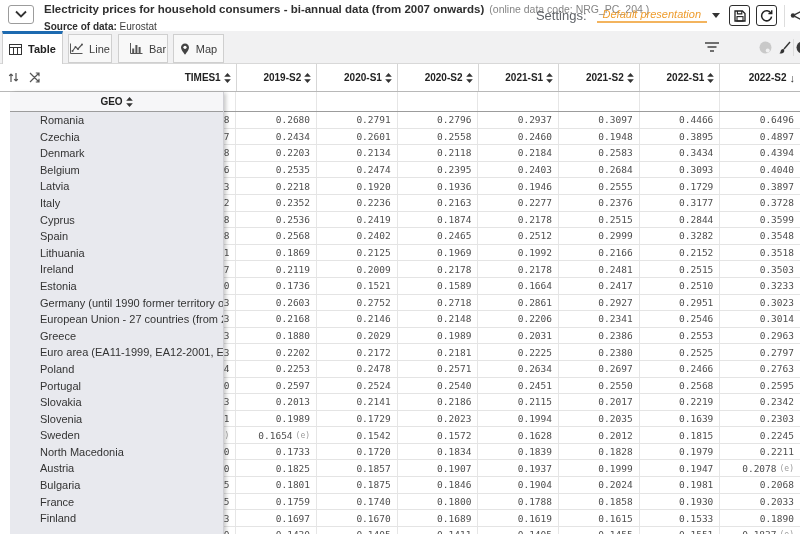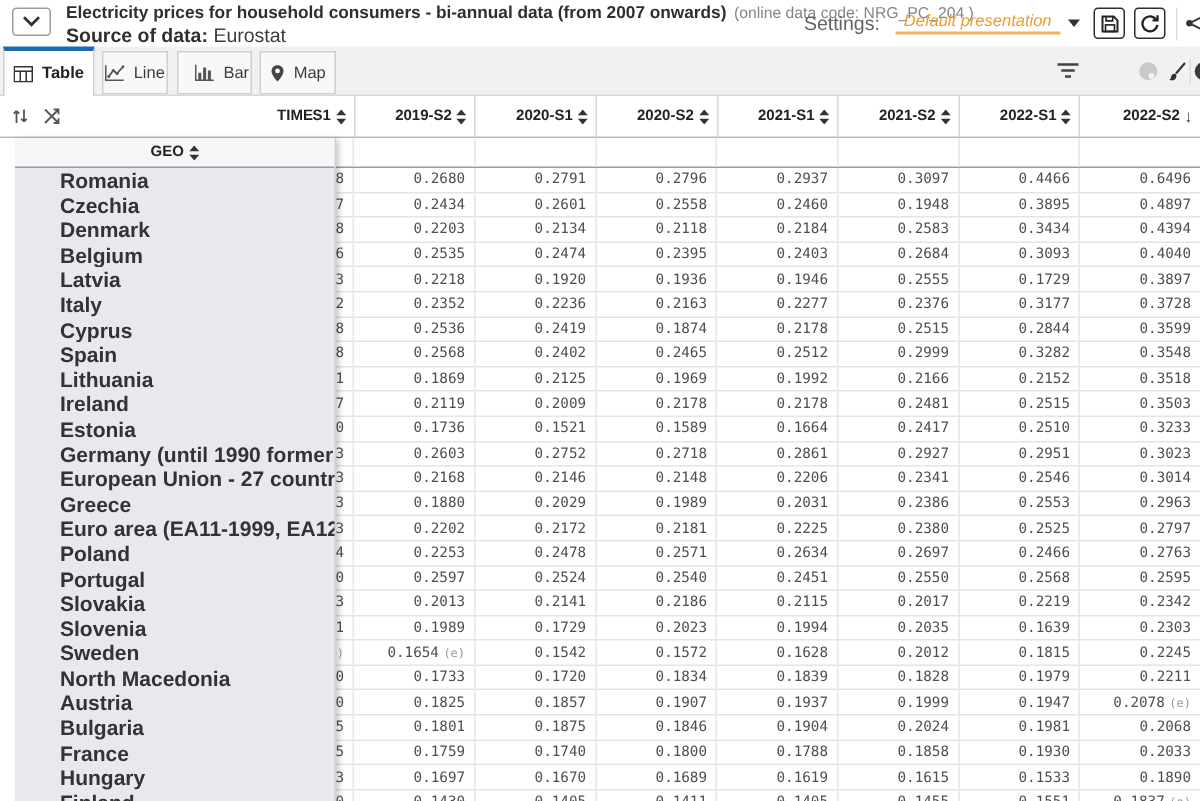--- a/index.html
+++ b/index.html
@@ -8,21 +8,21 @@
   svg{display:block;}
 
   
   .topbar{position:absolute;top:0;left:0;right:0;height:31px;background:#fff;}
   .collapse-btn{position:absolute;left:8px;top:5px;width:26px;height:19px;border:1px solid #9c9c9c;
       border-radius:3px;background:#fff;display:flex;align-items:center;justify-content:center;padding:0;cursor:pointer;}
   .title-block{position:absolute;left:44px;top:3px;white-space:nowrap;}
   .title-line{font-size:11.5px;line-height:13px;}
   .title{font-weight:bold;color:#2f2f2f;}
   .code{color:#858585;font-size:10.5px;margin-left:5px;font-weight:normal;}
-  .source-line{font-size:13px;margin-top:0;color:#3c3c3c;}
+  .source-line{font-size:10px;margin-top:5px;color:#3c3c3c;}
   .source-label{font-weight:bold;color:#2f2f2f;}
   .settings{position:absolute;right:0;top:0;height:31px;display:flex;align-items:center;}
   .settings-label{color:#5f6368;font-size:13px;margin-right:10px;}
   .settings-value{color:#ee9c2d;font-style:italic;font-size:11px;border-bottom:2px solid #f3b45e;
       padding:0 6px 1px 6px;cursor:pointer;}
   .caret{width:0;height:0;border-left:4px solid transparent;border-right:4px solid transparent;
       border-top:5px solid #333;margin:0 9px 0 5px;}
   .icon-btn{width:21px;height:21px;border:1.5px solid #2d2d2d;border-radius:3px;background:#fff;
       display:flex;align-items:center;justify-content:center;margin-right:6px;padding:0;cursor:pointer;}
   .vdiv{width:1px;height:22px;background:#ddd;margin:0 5px 0 1px;}
@@ -73,22 +73,22 @@
   .cell.std{width:81.5px;border-left:1px solid #e6e6e6;}
   .flag{font-size:8px;color:#9a9a9a;margin-left:3px;}
 
   
   .left-cover{position:absolute;top:92px;left:0;width:10px;bottom:0;background:#fff;z-index:4;}
   .geo-panel{position:absolute;top:92px;left:10px;width:214px;bottom:0;background:#e8e9ee;z-index:5;
       border-right:1px solid #cfcfd4;box-sizing:border-box;box-shadow:3px 0 4px -1px rgba(0,0,0,.22);}
   .geo-header{height:20px;background:#f6f6f8;border-bottom:1px solid #9c9c9c;display:flex;
       align-items:center;justify-content:center;font-size:10px;font-weight:bold;color:#222;
       box-sizing:border-box;cursor:pointer;}
-  .geo-row{height:16.6px;line-height:16.6px;padding-left:30px;font-size:14px;color:#333;
-      white-space:nowrap;overflow:hidden;cursor:pointer;font-weight:bold;}
+  .geo-row{height:16.6px;line-height:16.6px;padding-left:30px;font-size:11px;color:#333;
+      white-space:nowrap;overflow:hidden;cursor:pointer;}
 </style>
 </head>
 <body>
 
 <div class="app">
 
   <header class="topbar">
     <button class="collapse-btn">
       <span>
         <svg width="14" height="9" viewBox="0 0 14 9">
@@ -1017,18 +1017,17 @@
         <div class="geo-row">Euro area (EA11-1999, EA12-2001, EA13-2007, EA15-2...</div>
         <div class="geo-row">Poland</div>
         <div class="geo-row">Portugal</div>
         <div class="geo-row">Slovakia</div>
         <div class="geo-row">Slovenia</div>
         <div class="geo-row">Sweden</div>
         <div class="geo-row">North Macedonia</div>
         <div class="geo-row">Austria</div>
         <div class="geo-row">Bulgaria</div>
         <div class="geo-row">France</div>
-        <div class="geo-row">Hungary</div>
         <div class="geo-row">Finland</div>
       </div>
   </aside>
 
 </div>
 
 </body></html>

